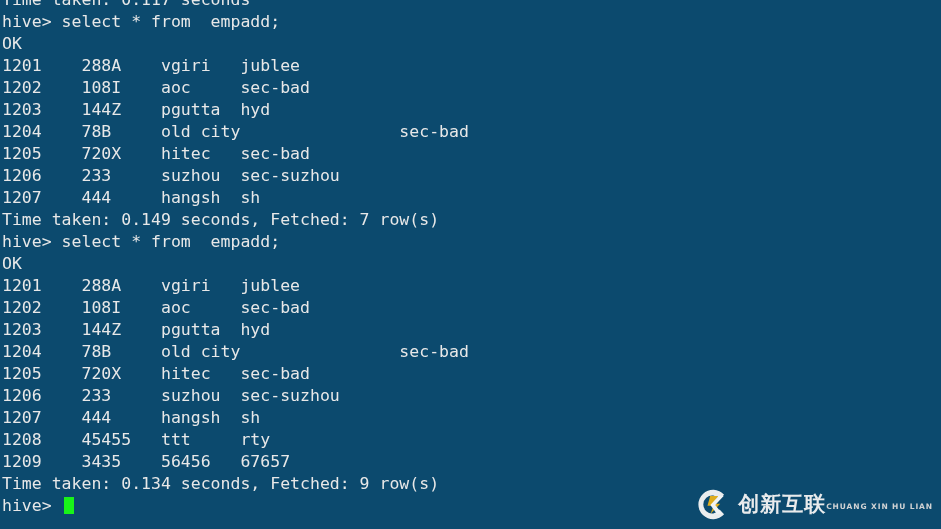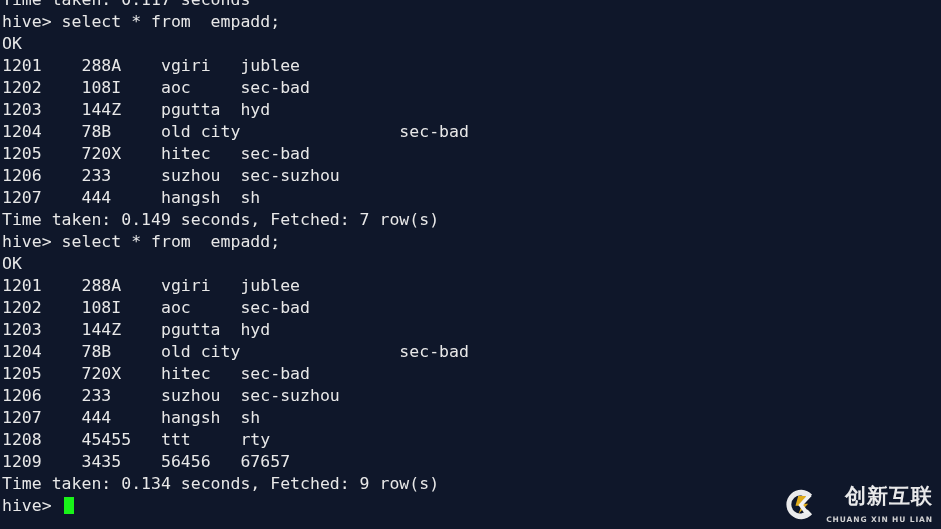--- a/index.html
+++ b/index.html
@@ -4,21 +4,21 @@
 <style>
   html, body {
     margin: 0;
     padding: 0;
     background: #000000;
   }
   #terminal {
     position: relative;
     width: 941px;
     height: 529px;
-    background: #0f172a;
+    background: #0c4a6e;
     overflow: hidden;
     font-family: "DejaVu Sans Mono", "Liberation Mono", monospace;
     font-size: 16.5px;
     line-height: 22px;
     color: #e8e8e8;
     -webkit-font-smoothing: none;
   }
   #screen {
     position: absolute;
     left: 2px;
@@ -52,24 +52,23 @@
     opacity: 0.96;
   }
   #watermark .mark {
     width: 37px;
     height: 37px;
     flex: 0 0 37px;
     position: relative;
   }
   #watermark .wm-text {
     display: flex;
-    flex-direction: column;
+    flex-direction: row;
     justify-content: center;
     line-height: 1;
-    text-align: right;
   }
   #watermark .wm-cn {
     font-family: "DejaVu Sans", "Liberation Sans", sans-serif;
     font-size: 21px;
     font-weight: bold;
     color: #f2f2f2;
     letter-spacing: 1px;
   }
   #watermark .wm-en {
     font-family: "DejaVu Sans", "Liberation Sans", sans-serif;

